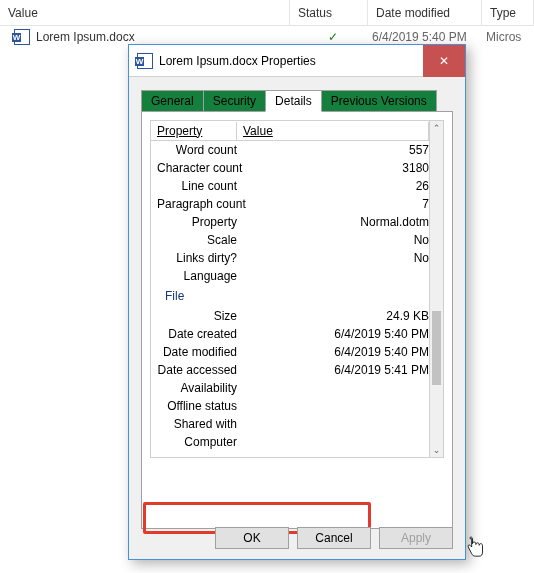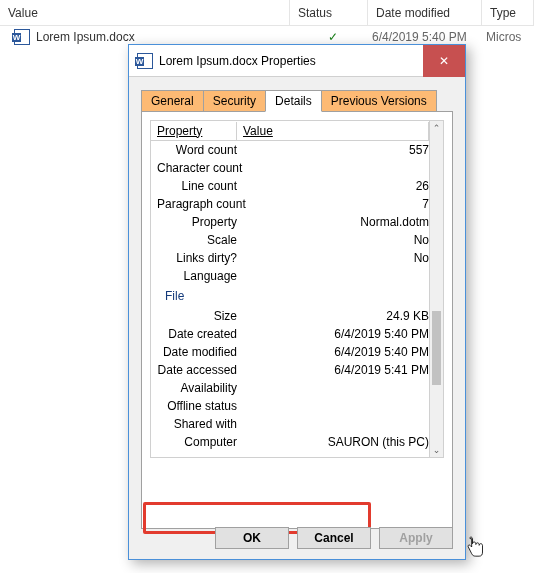--- a/index.html
+++ b/index.html
@@ -25,21 +25,21 @@
   .titlebar { height:32px; background:#fff; display:flex; align-items:center; padding-left:8px; border-bottom:1px solid #d0d0d0; }
   .titlebar .docicon2 { width:16px; height:16px; margin-right:6px; background:#fff; border:1px solid #2b579a; position:relative; }
   .titlebar .docicon2::after { content:"W"; position:absolute; left:-3px; top:3px; font-size:8px; font-weight:bold; color:#fff; background:#2b579a; width:9px; height:9px; line-height:9px; text-align:center; }
   .titlebar .title { flex:1; color:#000; }
   .titlebar .closebtn { width:42px; height:32px; background:#c75050; color:#fff; display:flex; align-items:center; justify-content:center; font-size:14px; }
 
   .dialog-body { padding:10px 12px 8px 12px; }
 
   
   .tabstrip { display:flex; align-items:flex-end; position:relative; height:24px; }
-  .tab { padding:3px 9px; border:1px solid #a0a0a0; border-bottom:none; background:#fdba74; margin-right:-1px; position:relative; }
+  .tab { padding:3px 9px; border:1px solid #a0a0a0; border-bottom:none; background:#15803d; margin-right:-1px; position:relative; }
   .tab.active { background:#fff; z-index:2; border-bottom:1px solid #fff; top:1px; }
   .tabpanel { border:1px solid #a0a0a0; background:#fff; height:418px; padding:8px; position:relative; }
 
   
   .propgrid { border:1px solid #d0d0d0; height:338px; position:relative; display:flex; }
   .propgrid-scroll { width:14px; border-left:1px solid #d0d0d0; background:#f0f0f0; position:relative; }
   .propgrid-scroll .up, .propgrid-scroll .down { height:14px; text-align:center; font-size:9px; color:#606060; line-height:14px; }
   .propgrid-scroll .thumb { position:absolute; left:2px; right:2px; top:190px; height:74px; background:#c2c2c2; }
   .propgrid-content { flex:1; overflow:hidden; }
   .gridhead { display:flex; border-bottom:1px solid #d0d0d0; height:20px; align-items:center; background:#fff; }
@@ -52,21 +52,21 @@
   .section-row { color:#143a7b; padding-left:14px; height:22px; display:flex; align-items:center; font-weight:normal; }
 
   .linkrow { margin-top:10px; padding:6px 4px; position:relative; }
   .linkrow a { color:#0645ad; text-decoration:underline; }
   .redmark { position:absolute; border:3px solid #e23b2e; border-radius:2px; pointer-events:none; }
   .redmark.r1 { left:14px; top:457px; width:228px; height:32px; }
 
   .cursor { position:absolute; left:336px; top:490px; width:20px; height:24px; pointer-events:none; }
 
   
-  .btnrow { position:absolute; right:12px; bottom:10px; display:flex; gap:8px;font-weight:bold; }
+  .btnrow { position:absolute; right:12px; bottom:10px; display:flex; gap:8px; }
   .btn { width:74px; height:22px; border:1px solid #a0a0a0; background:#e1e1e1; text-align:center; line-height:20px; }
   .btn.disabled { color:#a0a0a0; }
 
 </style>
 </head>
 <body>
 
 <div class="filelist-header">
   <div class="col col-name">Value</div>
   <div class="col col-status">Status</div>
@@ -104,20 +104,21 @@
           <div class="gridhead">
             <div class="gh gh-prop">Property</div>
             <div class="gh gh-val">Value</div>
           </div>
           <div class="gridrow">
               <span class="gp">Word count</span>
               <span class="gv">557</span>
             </div>
           <div class="gridrow">
               <span class="gp">Character count</span>
+              <span class="gv">3180</span>
             </div>
           <div class="gridrow">
               <span class="gp">Line count</span>
               <span class="gv">26</span>
             </div>
           <div class="gridrow">
               <span class="gp">Paragraph count</span>
               <span class="gv">7</span>
             </div>
           <div class="gridrow">
@@ -160,21 +161,20 @@
           <div class="gridrow">
               <span class="gp">Offline status</span>
               <span class="gv"></span>
             </div>
           <div class="gridrow">
               <span class="gp">Shared with</span>
               <span class="gv"></span>
             </div>
           <div class="gridrow">
               <span class="gp">Computer</span>
-              <span class="gv">SAURON (this PC)</span>
             </div>
         </div>
         <div class="propgrid-scroll">
           <div class="up">⌃</div>
           <div class="thumb"></div>
           <div class="down" style="position:absolute;bottom:0;left:0;right:0;">⌄</div>
         </div>
       </div>
 
 

